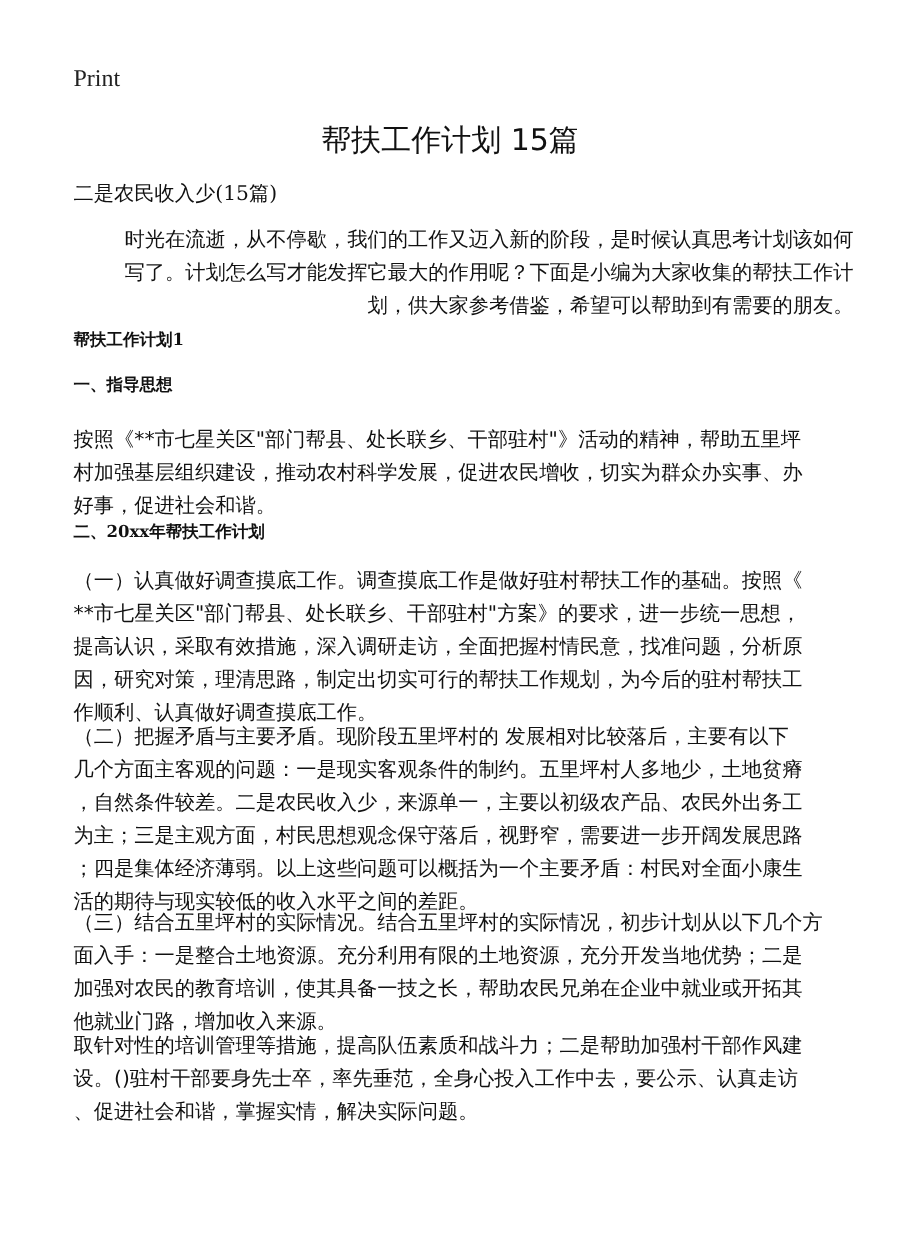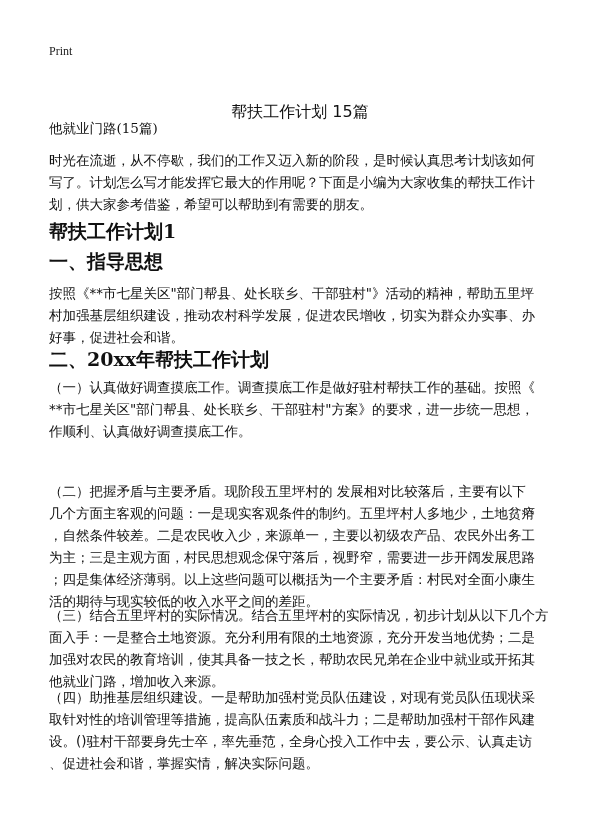--- a/index.html
+++ b/index.html
@@ -1,70 +1,71 @@
 <!DOCTYPE html>
 <html><head>
 <meta charset="utf-8">
 <style>
   html, body { margin: 0; padding: 0; background: #ffffff; }
   body { width: 600px; height: 828px; position: relative; overflow: hidden; color: #111; }
-  .print-label { position: absolute; left: 49px; top: 44px; font-family: "Liberation Serif", serif; font-size: 12px; color: #222; }
-  .doc-title { position: absolute; left: 0; width: 600px; top: 80px; text-align: center; font-family: "DejaVu Sans", sans-serif; font-size: 16px; color: #111; margin-top: 22px; }
+  .print-label { position: absolute; left: 49px; top: 44px; font-family: "Liberation Serif", serif; font-size: 16px; color: #222; }
+  .doc-title { position: absolute; left: 0; width: 600px; top: 80px; text-align: center; font-family: "DejaVu Sans", sans-serif; font-size: 20px; color: #111; }
   .subtitle { position: absolute; left: 49px; top: 120px; font-family: "DejaVu Serif", serif; font-size: 13.5px; color: #111; }
   .para { position: absolute; left: 49px; width: 520px; font-family: "DejaVu Sans", sans-serif; font-size: 13.5px; line-height: 22px; color: #111; }
   .para .ln { display: block; white-space: nowrap; }
-  .heading { position: absolute; left: 49px; font-family: "DejaVu Serif", serif; font-weight: bold; font-size: 19px; color: #111; }
+  .heading { position: absolute; left: 49px; font-family: "DejaVu Serif", serif; font-weight: bold; font-size: 11px; color: #111; }
 </style>
 </head>
 <body>
 
 <div class="print-label">Print</div>
 
 <div class="doc-title">帮扶工作计划 15篇</div>
 
-<div class="subtitle">他就业门路(15篇)</div>
+<div class="subtitle">二是农民收入少(15篇)</div>
 
-<div class="para" style="top:149px;">
+<div class="para" style="top:149px;text-align:right;">
   <span class="ln">时光在流逝，从不停歇，我们的工作又迈入新的阶段，是时候认真思考计划该如何</span>
   <span class="ln">写了。计划怎么写才能发挥它最大的作用呢？下面是小编为大家收集的帮扶工作计</span>
   <span class="ln">划，供大家参考借鉴，希望可以帮助到有需要的朋友。</span>
 </div>
 
 <div class="heading" style="top:219px;">帮扶工作计划1</div>
 
 <div class="heading" style="top:249px;">一、指导思想</div>
 
 <div class="para" style="top:282px;">
   <span class="ln">按照《**市七星关区"部门帮县、处长联乡、干部驻村"》活动的精神，帮助五里坪</span>
   <span class="ln">村加强基层组织建设，推动农村科学发展，促进农民增收，切实为群众办实事、办</span>
   <span class="ln">好事，促进社会和谐。</span>
 </div>
 
 <div class="heading" style="top:347px;">二、20xx年帮扶工作计划</div>
 
 <div class="para" style="top:376px;">
   <span class="ln">（一）认真做好调查摸底工作。调查摸底工作是做好驻村帮扶工作的基础。按照《</span>
   <span class="ln">**市七星关区"部门帮县、处长联乡、干部驻村"方案》的要求，进一步统一思想，</span>
+  <span class="ln">提高认识，采取有效措施，深入调研走访，全面把握村情民意，找准问题，分析原</span>
+  <span class="ln">因，研究对策，理清思路，制定出切实可行的帮扶工作规划，为今后的驻村帮扶工</span>
   <span class="ln">作顺利、认真做好调查摸底工作。</span>
 </div>
 
 <div class="para" style="top:480px;">
   <span class="ln">（二）把握矛盾与主要矛盾。现阶段五里坪村的 发展相对比较落后，主要有以下</span>
   <span class="ln">几个方面主客观的问题：一是现实客观条件的制约。五里坪村人多地少，土地贫瘠</span>
   <span class="ln">，自然条件较差。二是农民收入少，来源单一，主要以初级农产品、农民外出务工</span>
   <span class="ln">为主；三是主观方面，村民思想观念保守落后，视野窄，需要进一步开阔发展思路</span>
   <span class="ln">；四是集体经济薄弱。以上这些问题可以概括为一个主要矛盾：村民对全面小康生</span>
   <span class="ln">活的期待与现实较低的收入水平之间的差距。</span>
 </div>
 
 <div class="para" style="top:604px;">
   <span class="ln">（三）结合五里坪村的实际情况。结合五里坪村的实际情况，初步计划从以下几个方</span>
   <span class="ln">面入手：一是整合土地资源。充分利用有限的土地资源，充分开发当地优势；二是</span>
   <span class="ln">加强对农民的教育培训，使其具备一技之长，帮助农民兄弟在企业中就业或开拓其</span>
   <span class="ln">他就业门路，增加收入来源。</span>
 </div>
 
 <div class="para" style="top:686px;">
-  <span class="ln">（四）助推基层组织建设。一是帮助加强村党员队伍建设，对现有党员队伍现状采</span>
   <span class="ln">取针对性的培训管理等措施，提高队伍素质和战斗力；二是帮助加强村干部作风建</span>
   <span class="ln">设。()驻村干部要身先士卒，率先垂范，全身心投入工作中去，要公示、认真走访</span>
   <span class="ln">、促进社会和谐，掌握实情，解决实际问题。</span>
 </div>
 
 </body></html>

